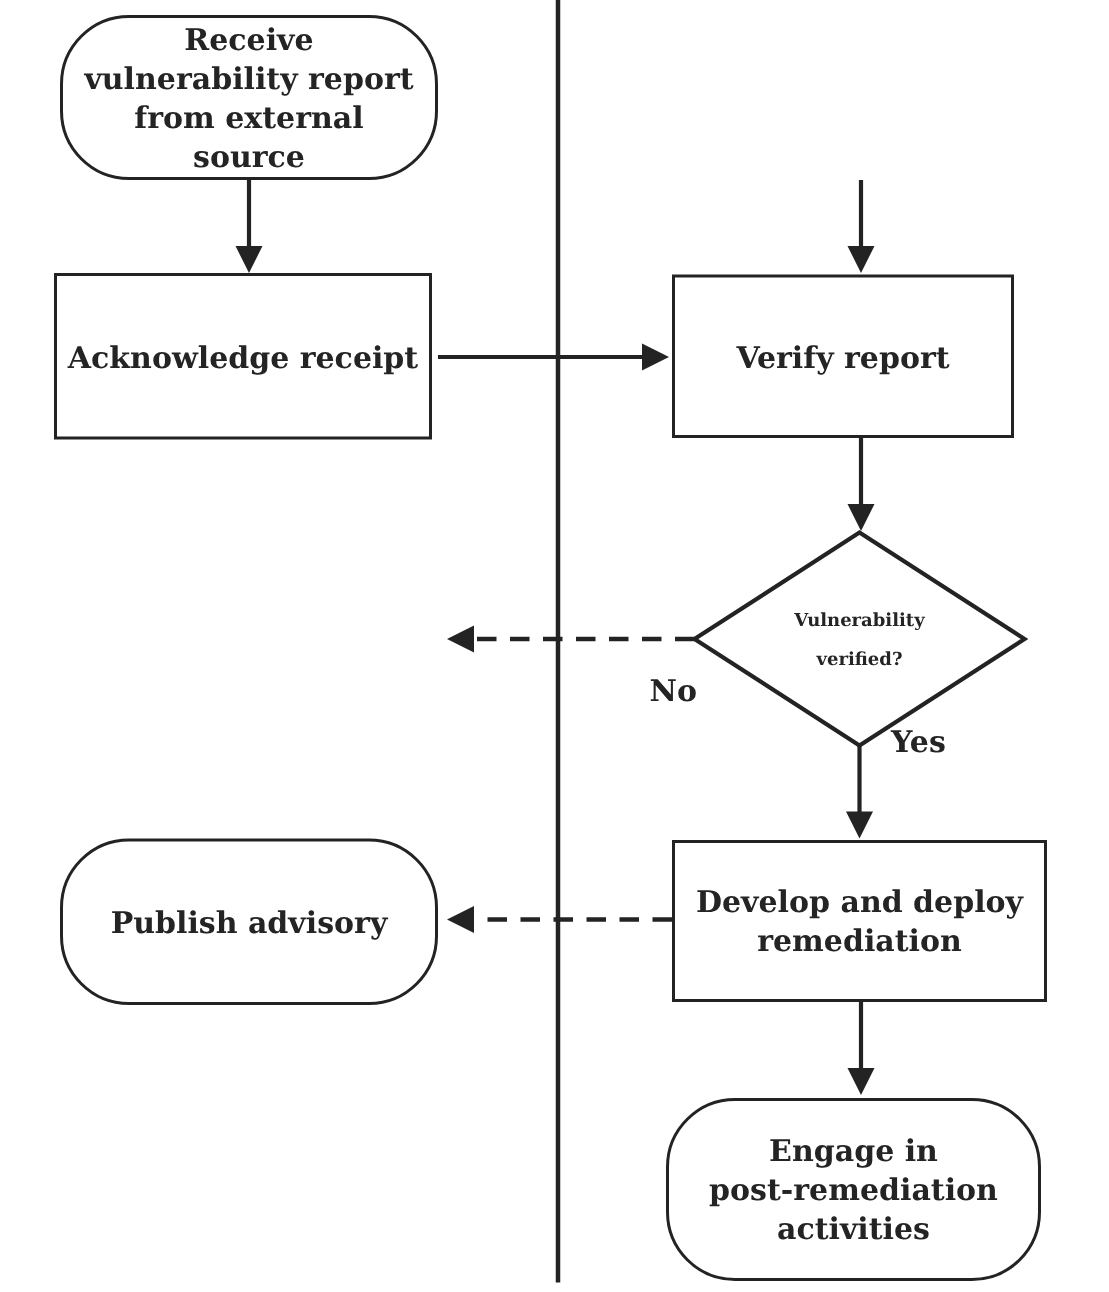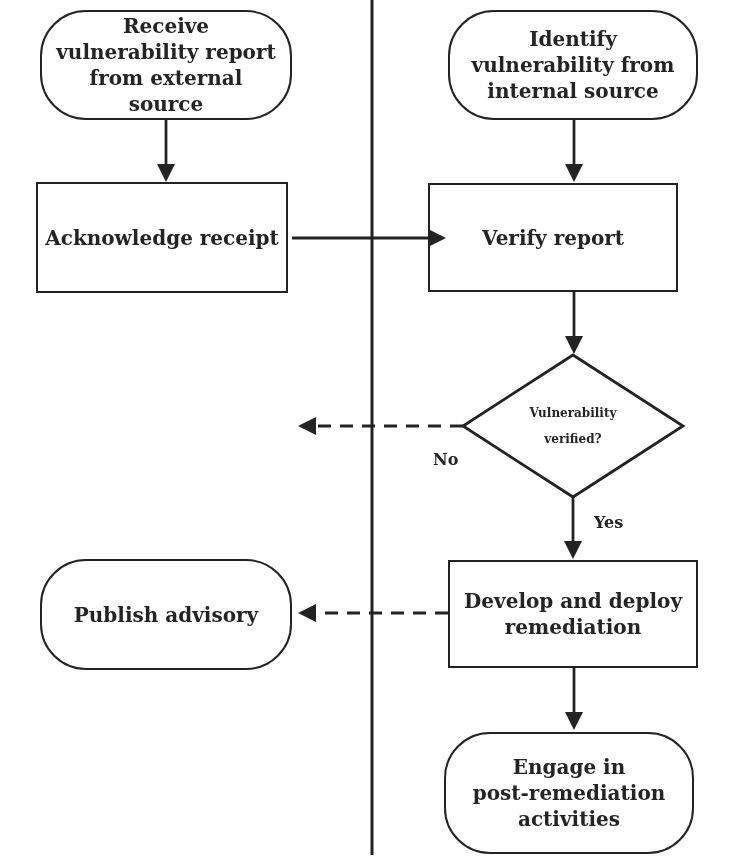--- a/index.html
+++ b/index.html
@@ -46,46 +46,46 @@
     text-align: center;
     color: var(--text);
     font-size: 12px;
     line-height: 26px;
     white-space: pre-line;
     z-index: 3;
   }
   .edge-label {
     position: absolute;
     color: var(--text);
-    font-size: 16px;
+    font-size: 20px;
     line-height: 24px;
     z-index: 3;
   }
   svg.wires {
     position: absolute;
     left: 0; top: 0;
     z-index: 2;
     pointer-events: none;
   }
   svg .stroke { stroke: var(--ink); fill: none; }
   svg .fill   { fill: var(--ink); stroke: none; }
   svg .shape  { fill: var(--bg); stroke: var(--ink); }
 
   
   #node-receive      { left: 40px;  top: 10px;  width: 252px; height: 110px; }
   #node-acknowledge  { left: 36px;  top: 182px; width: 252px; height: 111px; }
   #node-identify     { left: 448px; top: 10px;  width: 250px; height: 110px; }
-  #node-verify       { left: 428px; top: 183px; width: 250px; height: 109px; }
+  #node-verify       { left: 448px; top: 183px; width: 228px; height: 109px; }
   #node-inform       { left: 40px;  top: 370px; width: 252px; height: 112px; }
   #node-develop      { left: 448px; top: 560px; width: 250px; height: 108px; }
   #node-publish      { left: 40px;  top: 559px; width: 252px; height: 111px; }
   #node-engage       { left: 444px; top: 732px; width: 250px; height: 122px; }
   #diamond-label     { left: 483px; top: 394px; width: 180px; height: 64px; }
   #label-no          { left: 433px; top: 448px; }
-  #label-yes         { left: 594px; top: 511px; }
+  #label-yes         { left: 594px; top: 482px; }
 </style>
 </head>
 <body>
 
 <div id="canvas">
 
   <svg class="wires" width="739" height="861" viewBox="0 0 739 861">
 
     <line class="stroke" x1="372" y1="0" x2="372" y2="855" stroke-width="3"></line>
 
@@ -126,23 +126,20 @@
     <polygon class="shape" points="573,355 683,426 573,497 463,426" stroke-width="2.8"></polygon>
   </svg>
 
   <div class="node terminator" id="node-receive">Receive
 vulnerability report
 from external
 source</div>
 
   <div class="node process" id="node-acknowledge">Acknowledge receipt</div>
 
-  <div class="node terminator" id="node-identify">Identify
-vulnerability from
-internal source</div>
 
   <div class="node process" id="node-verify">Verify report</div>
 
 
   <div class="node process" id="node-develop">Develop and deploy
 remediation</div>
 
   <div class="node terminator" id="node-publish">Publish advisory</div>
 
   <div class="node terminator" id="node-engage">Engage in

